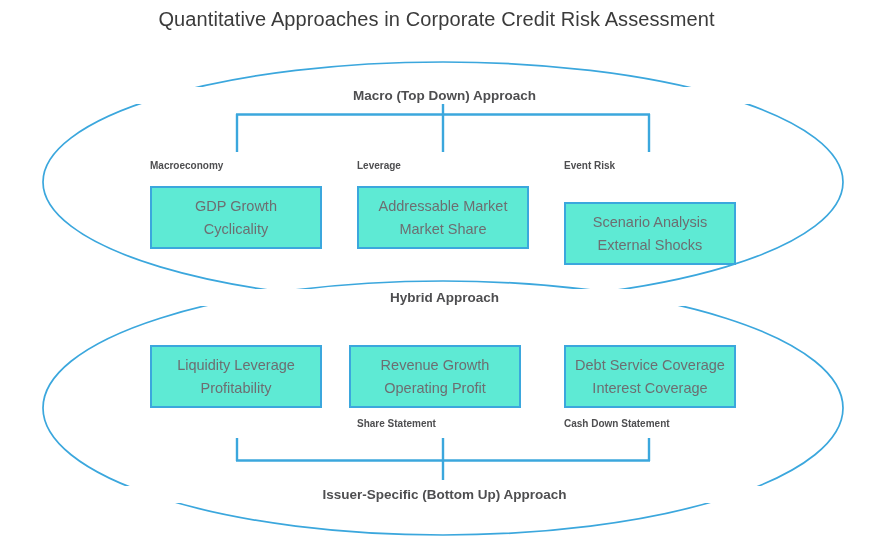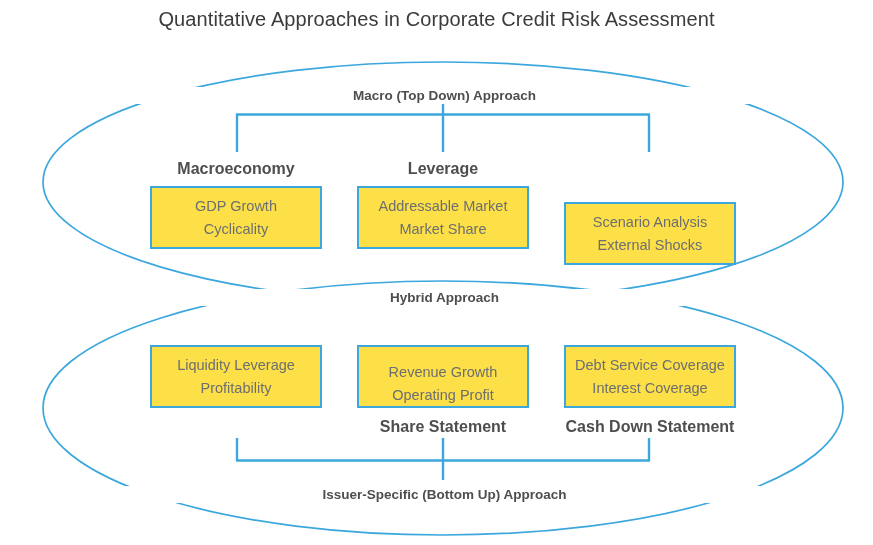--- a/index.html
+++ b/index.html
@@ -35,37 +35,37 @@
     position: absolute;
     top: 0;
     left: 0;
     width: 873px;
     height: 545px;
   }
   .node-box {
     position: absolute;
     box-sizing: border-box;
     border: 2px solid #3ba7dd;
-    background: #fde047;
+    background: #5eead4;
     display: flex;
     align-items: center;
     justify-content: center;
     text-align: center;
   }
   .node-box-text {
     font-size: 14.5px;
     line-height: 1.55;
     color: #6d6e71;
     font-weight: 400;
     white-space: pre-line;
   }
   .col-label {
     position: absolute;
-    text-align: center;
-    font-size: 16px;
+    text-align: left;
+    font-size: 10px;
     font-weight: bold;
     color: #4e4e50;
     white-space: nowrap;
   }
   .band-label {
     position: absolute;
     text-align: center;
     font-size: 13.5px;
     font-weight: bold;
     color: #4e4e50;
@@ -99,41 +99,42 @@
       <line x1="237" y1="438" x2="237" y2="461"></line>
       <line x1="443" y1="438" x2="443" y2="480"></line>
       <line x1="649" y1="438" x2="649" y2="461"></line>
     </g>
   </svg>
 
   <div class="band-label" style="left:0;width:873px;top:87px;">Macro (Top Down) Approach</div>
 
   <div class="col-label" style="left:150px;width:172px;top:160px;">Macroeconomy</div>
   <div class="col-label" style="left:357px;width:172px;top:160px;">Leverage</div>
+  <div class="col-label" style="left:564px;width:172px;top:160px;">Event Risk</div>
 
   <div class="node-box" style="left:150px;top:186px;width:172px;height:63px;">
     <span class="node-box-text">GDP Growth
 Cyclicality</span>
   </div>
   <div class="node-box" style="left:357px;top:186px;width:172px;height:63px;">
     <span class="node-box-text">Addressable Market
 Market Share</span>
   </div>
   <div class="node-box" style="left:564px;top:186px;width:172px;height:63px;margin-top:16px;">
     <span class="node-box-text">Scenario Analysis
 External Shocks</span>
   </div>
 
   <div class="band-label" style="left:0;width:873px;top:289px;">Hybrid Approach</div>
 
   <div class="node-box" style="left:150px;top:345px;width:172px;height:63px;">
     <span class="node-box-text">Liquidity Leverage
 Profitability</span>
   </div>
-  <div class="node-box" style="left:357px;top:345px;width:172px;height:63px;align-items:flex-end;">
+  <div class="node-box" style="left:349px;top:345px;width:172px;height:63px;">
     <span class="node-box-text">Revenue Growth
 Operating Profit</span>
   </div>
   <div class="node-box" style="left:564px;top:345px;width:172px;height:63px;justify-content:center;">
     <span class="node-box-text">Debt Service Coverage
 Interest Coverage</span>
   </div>
 
   <div class="col-label" style="left:357px;width:172px;top:418px;">Share Statement</div>
   <div class="col-label" style="left:564px;width:172px;top:418px;">Cash Down Statement</div>

